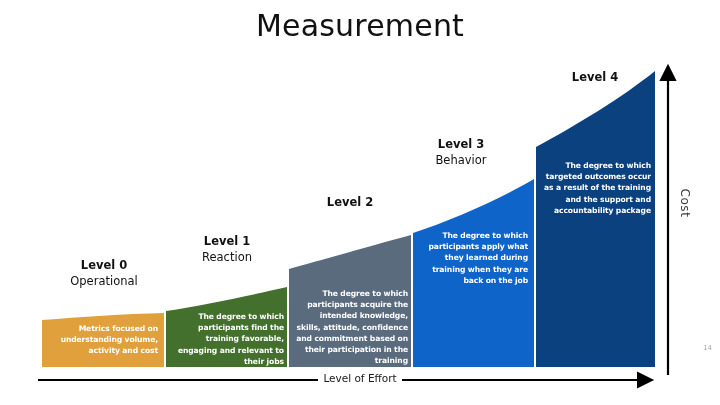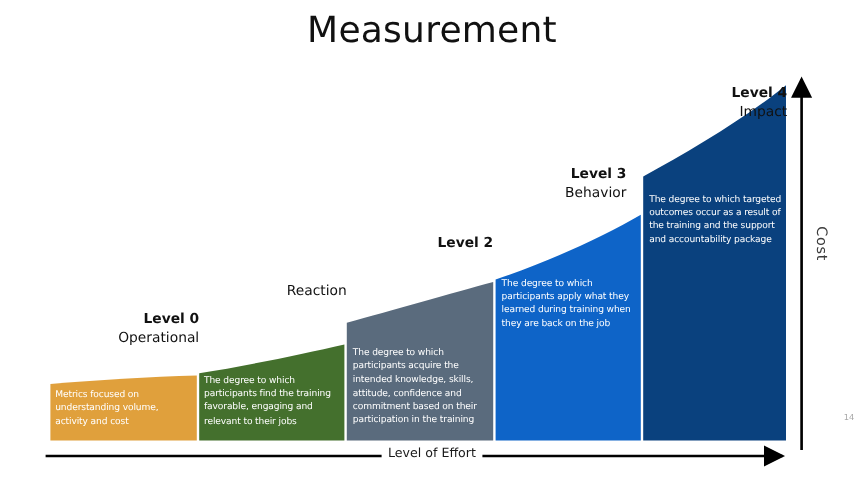--- a/index.html
+++ b/index.html
@@ -39,27 +39,28 @@
     left: 0;
     top: 0;
     width: 720px;
     height: 405px;
   }
   .seg-desc {
     position: absolute;
     color: #ffffff;
     font-size: 7.6px;
     line-height: 11.2px;
-    font-weight: 400;
+    font-weight: 700;
     font-family: "DejaVu Sans", sans-serif;
     letter-spacing: -0.1px;
+    text-align: right;
   }
   .seg-label {
     position: absolute;
-    text-align: right;
+    text-align: center;
     color: #111111;
     font-family: "DejaVu Sans", sans-serif;
   }
   .seg-label .lvl {
     display: block;
     font-size: 11.5px;
     font-weight: 700;
     line-height: 15px;
   }
   .seg-label .nm {
@@ -137,38 +138,38 @@
     <line x1="668" y1="375" x2="668" y2="66" stroke="#000000" stroke-width="2.2" marker-end="url(#arrowEnd)"></line>
   </svg>
 
   <div class="seg-label" style="left:42px; top:258px; width:124px;">
     <span class="lvl">Level 0</span>
     <span class="nm">Operational</span>
   </div>
   <div class="seg-desc" style="left:46px; top:323px; width:112px;">Metrics focused on understanding volume, activity and cost</div>
 
   <div class="seg-label" style="left:165px; top:234px; width:124px;">
+    <span class="lvl">Level 1</span>
     <span class="nm">Reaction</span>
   </div>
   <div class="seg-desc" style="left:170px; top:311px; width:114px;">The degree to which participants find the training favorable, engaging and relevant to their jobs</div>
 
   <div class="seg-label" style="left:289px; top:195px; width:122px;">
     <span class="lvl">Level 2</span>
   </div>
   <div class="seg-desc" style="left:294px; top:272px; width:114px;margin-top:16px;">The degree to which participants acquire the intended knowledge, skills, attitude, confidence and commitment based on their participation in the training</div>
 
   <div class="seg-label" style="left:400px; top:137px; width:122px;">
     <span class="lvl">Level 3</span>
     <span class="nm">Behavior</span>
   </div>
   <div class="seg-desc" style="left:418px; top:230px; width:110px;">The degree to which participants apply what they learned during training when they are back on the job</div>
 
   <div class="seg-label" style="left:534px; top:70px; width:122px;">
     <span class="lvl">Level 4</span>
-    <span class="nm">Impact</span>
   </div>
   <div class="seg-desc" style="left:541px; top:160px; width:110px;">The degree to which targeted outcomes occur as a result of the training and the support and accountability package</div>
 
   <div id="x-axis-label">
     <span>Level of Effort</span>
   </div>
 
   <div id="y-axis-label">Cost</div>
 
   <div id="page-number">14</div>

